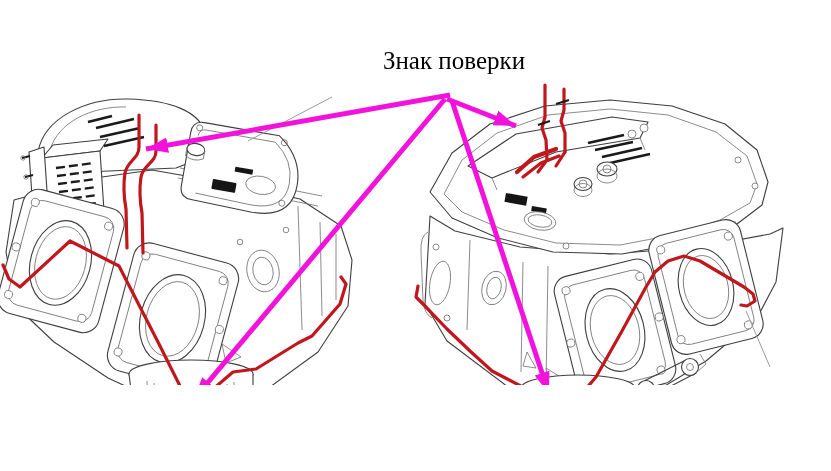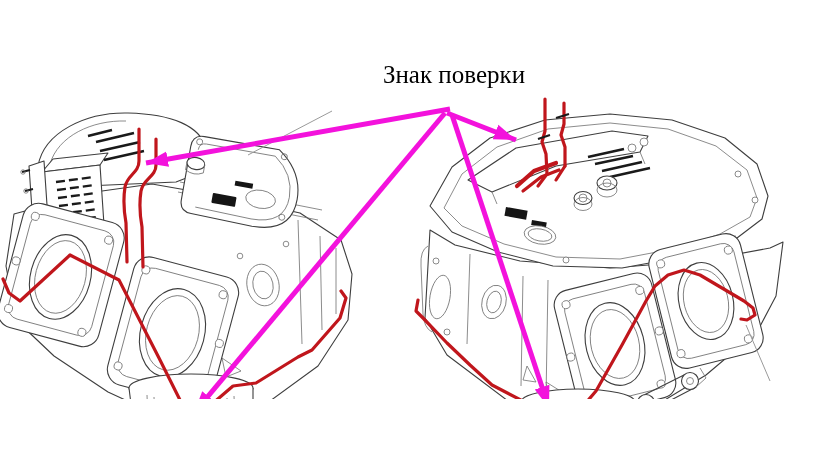--- a/index.html
+++ b/index.html
@@ -2,21 +2,20 @@
 <html style="--arrow-color: #f312dc; --seal-color: #c0161c; --line-color: #3e3e3e; --bg-color: #ffffff;"><head>
 <meta charset="utf-8">
 <style>
   html,body{margin:0;padding:0;background:#ffffff;}
   .stage{
     position:relative;
     width:831px;height:385px;
     background:var(--bg-color,#fff);
     overflow:hidden;
     font-family:"Liberation Serif","DejaVu Serif",serif;
-    margin-top:14px;
   }
   svg{display:block;}
   .outline{fill:#ffffff;stroke:var(--line-color,#3e3e3e);stroke-width:1.1;stroke-linejoin:round;}
   .thin{fill:none;stroke:#6f6f6f;stroke-width:0.8;stroke-linejoin:round;}
   .thinw{fill:#ffffff;stroke:#6f6f6f;stroke-width:0.8;stroke-linejoin:round;}
   .leader{fill:none;stroke:#9a9a9a;stroke-width:1;}
   .dark{fill:#151515;stroke:none;}
   .hatch{fill:none;stroke:#1a1a1a;stroke-width:2.6;stroke-linecap:butt;}
   .vent{fill:none;stroke:#1a1a1a;stroke-width:2.4;stroke-dasharray:9 4;}
   .tie{fill:none;stroke:#1a1a1a;stroke-width:2.2;}

